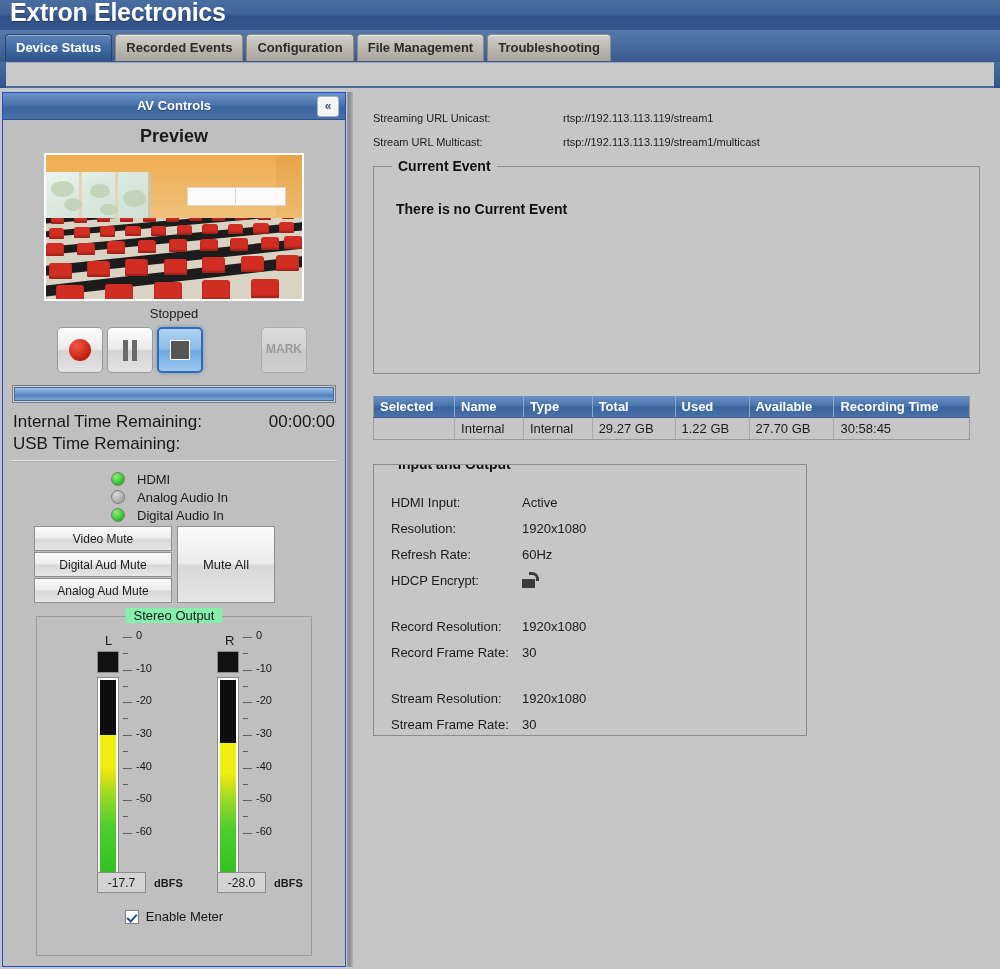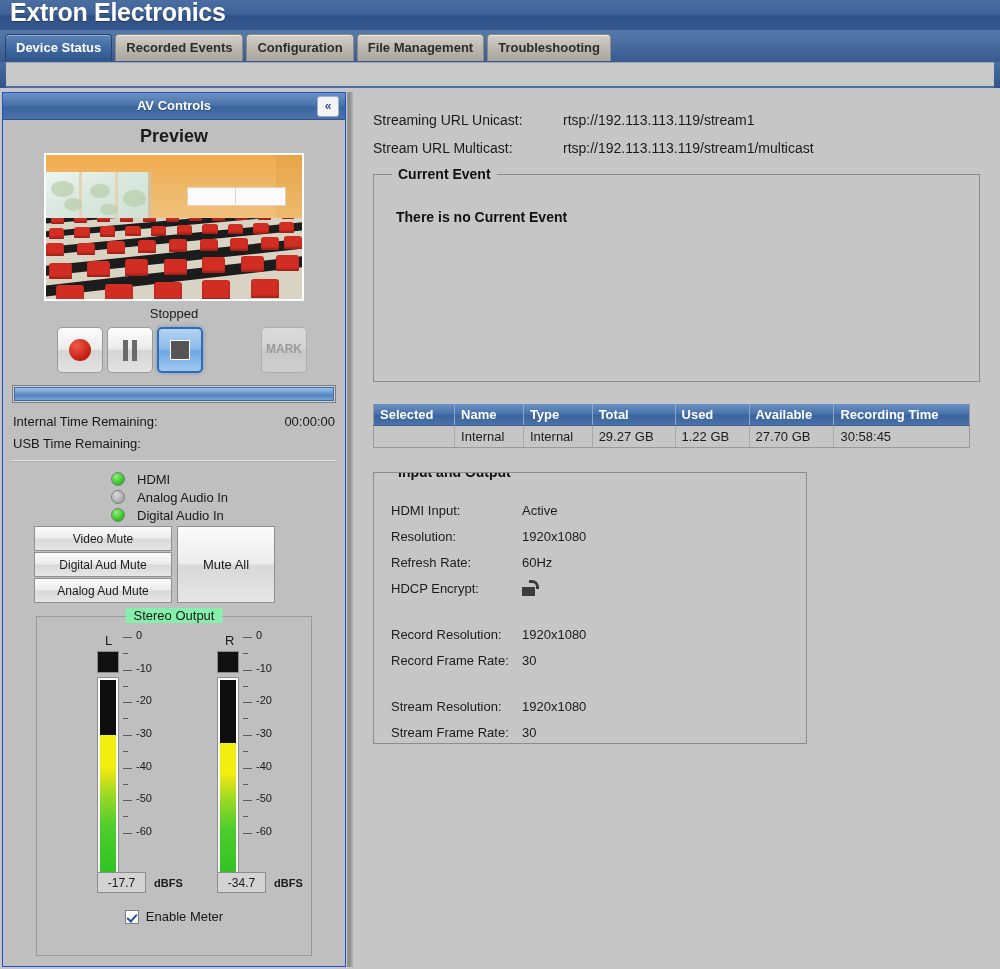--- a/index.html
+++ b/index.html
@@ -276,21 +276,21 @@
     height: 100%;
     background: linear-gradient(to bottom, #9dc0e5 0%, #6f9bd2 40%, #5183bf 60%, #7aa4d6 100%);
     border: 1px solid #3f6ba5;
     box-sizing: border-box;
   }
 
   .time-rows { margin: 8px 10px 0; }
   .time-row {
     display: flex;
     justify-content: space-between;
-    font-size: 13px;
+    font-size: 17px;
     color: #181818;
     line-height: 22px;
   }
   .hr-light {
     margin: 5px 8px 0;
     height: 1px;
     background: #e3e3e3;
     border-bottom: 1px solid #adadad;
   }
 
@@ -483,21 +483,21 @@
   }
   .right-panel {
     position: absolute;
     left: 355px; top: 92px;
     width: 643px; height: 875px;
     background: #c6c6c6;
   }
   .url-row {
     display: flex;
     margin: 20px 0 0 18px;
-    font-size: 14px;
+    font-size: 11px;
     color: #1b1b1b;
   }
   .url-row .lbl { width: 190px; }
   .url-row .val { color: #1b1b1b; }
 
   .fieldset {
     position: relative;
     border: 1px solid #8c8c8c;
     margin: 18px 18px 0 18px;
     box-sizing: border-box;
@@ -799,21 +799,21 @@
           <div class="tick" style="top: 196px;"></div>
           <div class="tick-lbl" style="top: 196px;">-60</div>
         </div>
     </div>
 
     <div class="val-row" id="val-L">
       <div class="val-box">-17.7</div>
       <div class="val-unit">dBFS</div>
     </div>
     <div class="val-row" id="val-R">
-      <div class="val-box">-34.7</div>
+      <div class="val-box">-28.0</div>
       <div class="val-unit">dBFS</div>
     </div>
 
     <div class="enable-row">
       <span class="cbox"></span>
       <span>Enable Meter</span>
     </div>
   </div>
 </div>
 

